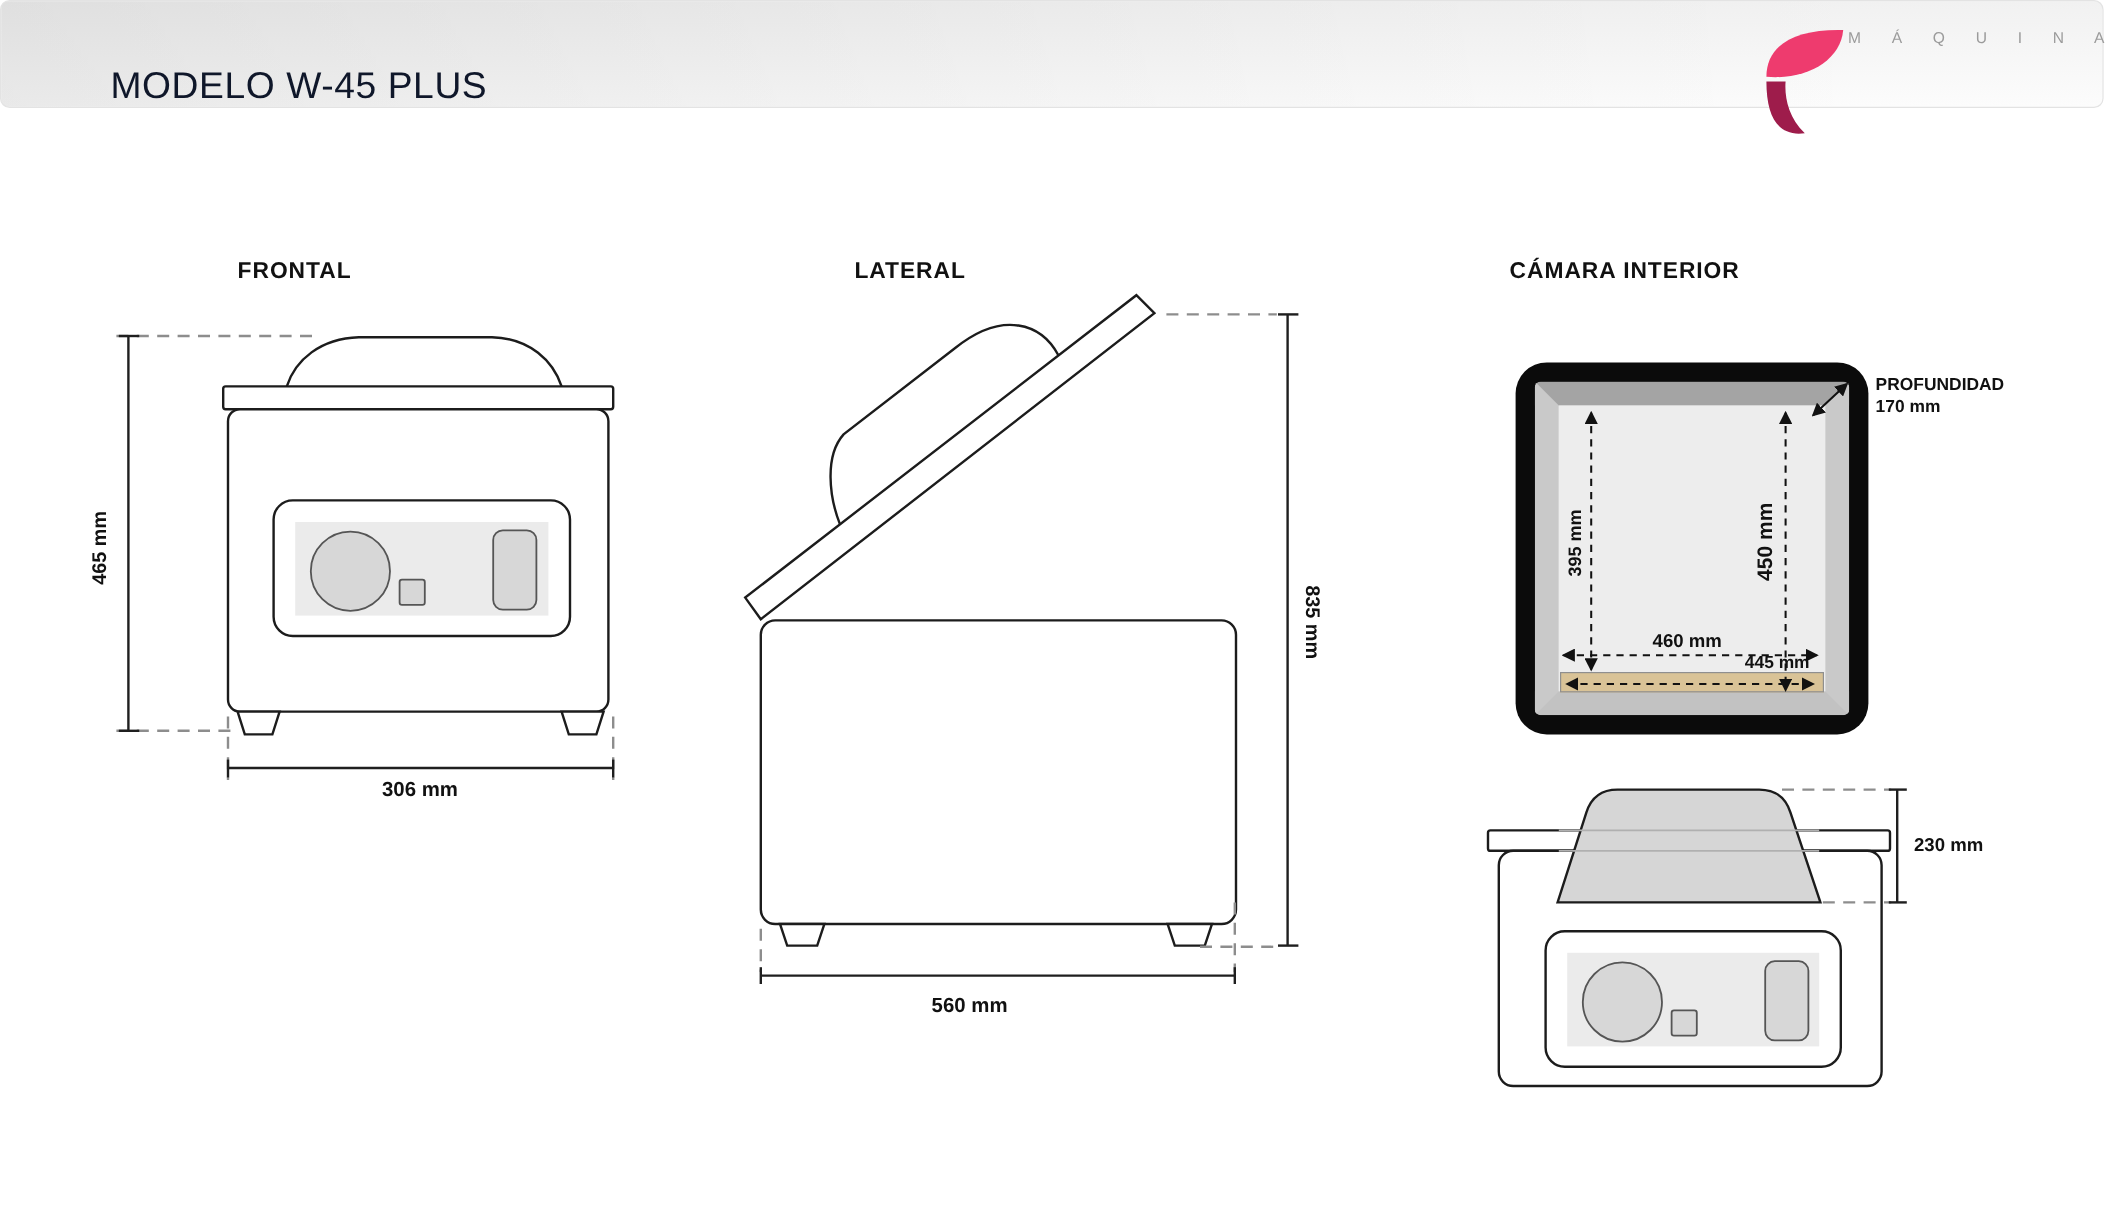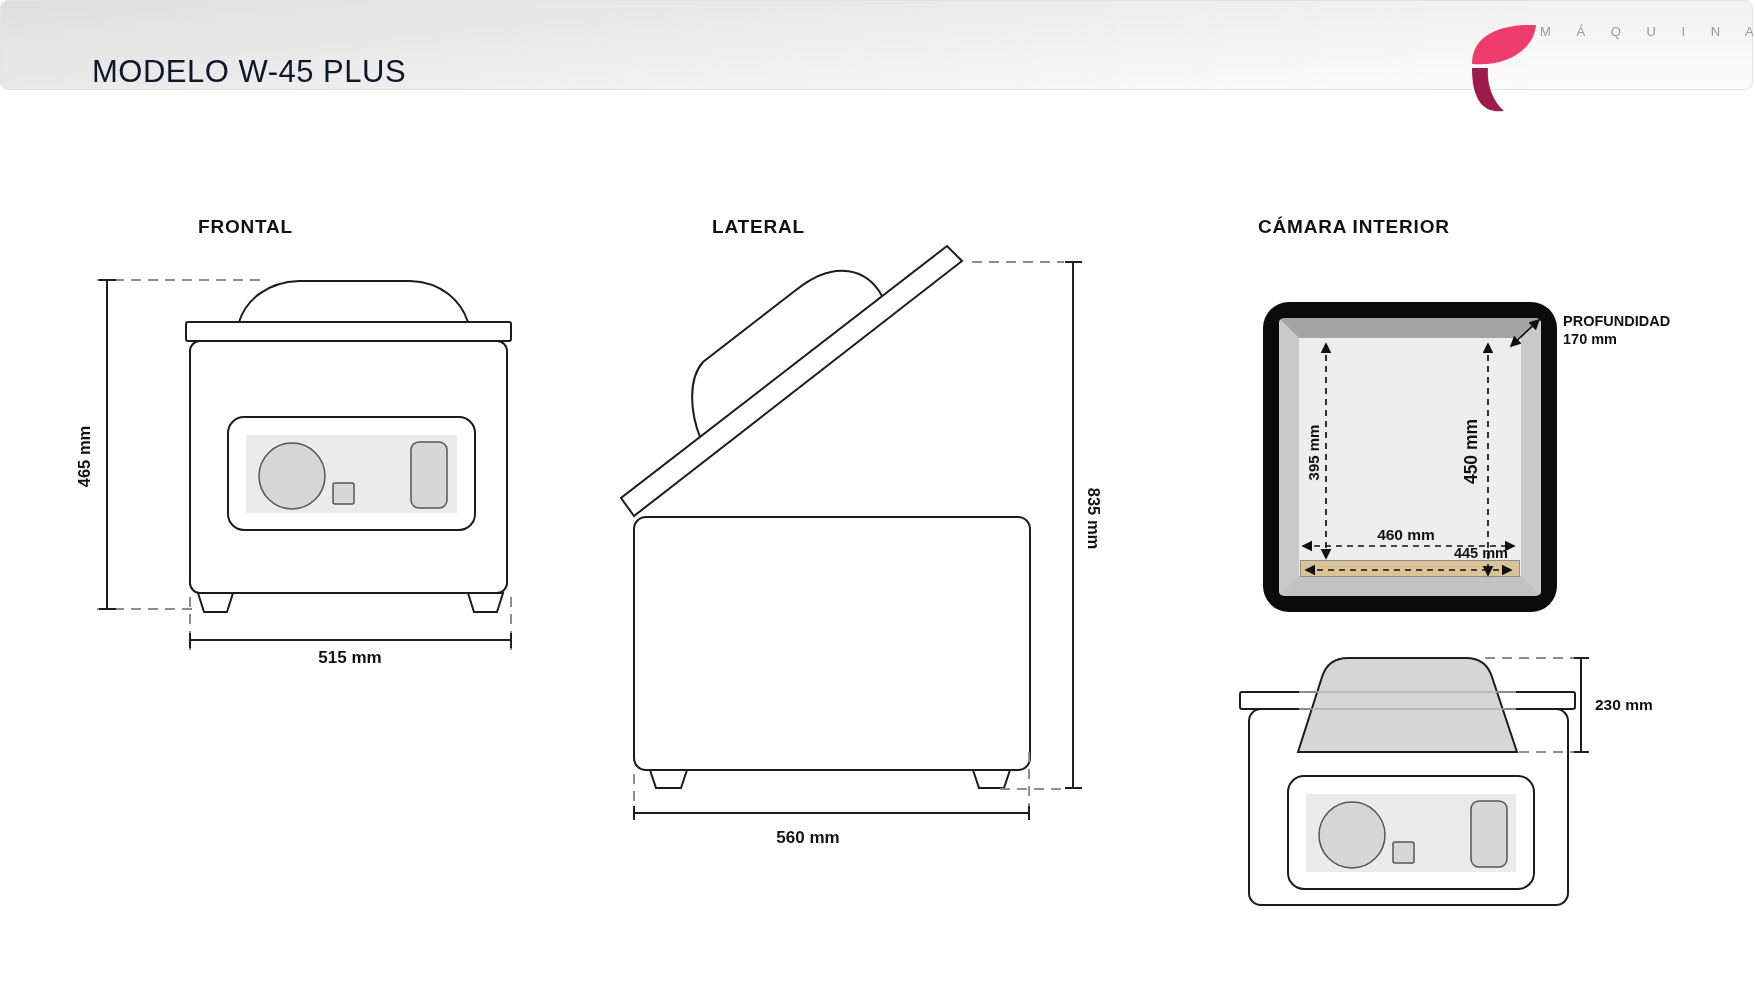--- a/index.html
+++ b/index.html
@@ -149,21 +149,21 @@
       <line class="dim" x1="1574" y1="658" x2="1589" y2="658"></line>
       <line class="dim" x1="1574" y1="752" x2="1589" y2="752"></line>
     </g>
   </svg>
 
   <div class="lbl view-title" style="left:198px; top:216px;">FRONTAL</div>
   <div class="lbl view-title" style="left:712px; top:216px;">LATERAL</div>
   <div class="lbl view-title" style="left:1258px; top:216px;">CÁMARA INTERIOR</div>
 
   <div class="lbl c rotl" style="left:24px; top:447px; width:120px; font-size:16.5px;">465 mm</div>
-  <div class="lbl c" style="left:250px; top:648px; width:200px; font-size:17px;">515 mm</div>
+  <div class="lbl c" style="left:250px; top:648px; width:200px; font-size:17px;">306 mm</div>
 
   <div class="lbl c rotr" style="left:1033px; top:509px; width:120px; font-size:16.5px;">835 mm</div>
   <div class="lbl c" style="left:708px; top:828px; width:200px; font-size:17px;">560 mm</div>
 
   <div class="lbl c rotl" style="left:1253px; top:444px; width:120px; font-size:15px;">395 mm</div>
   <div class="lbl c rotl" style="left:1411px; top:441px; width:120px; font-size:17.5px;">450 mm</div>
   <div class="lbl c" style="left:1306px; top:526px; width:200px; font-size:15.5px;">460 mm</div>
   <div class="lbl c" style="left:1308px; top:545px; width:200px; font-size:14.5px;text-align:right;">445 mm</div>
 
   <div class="lbl prof" style="left:1563px; top:313px;">

